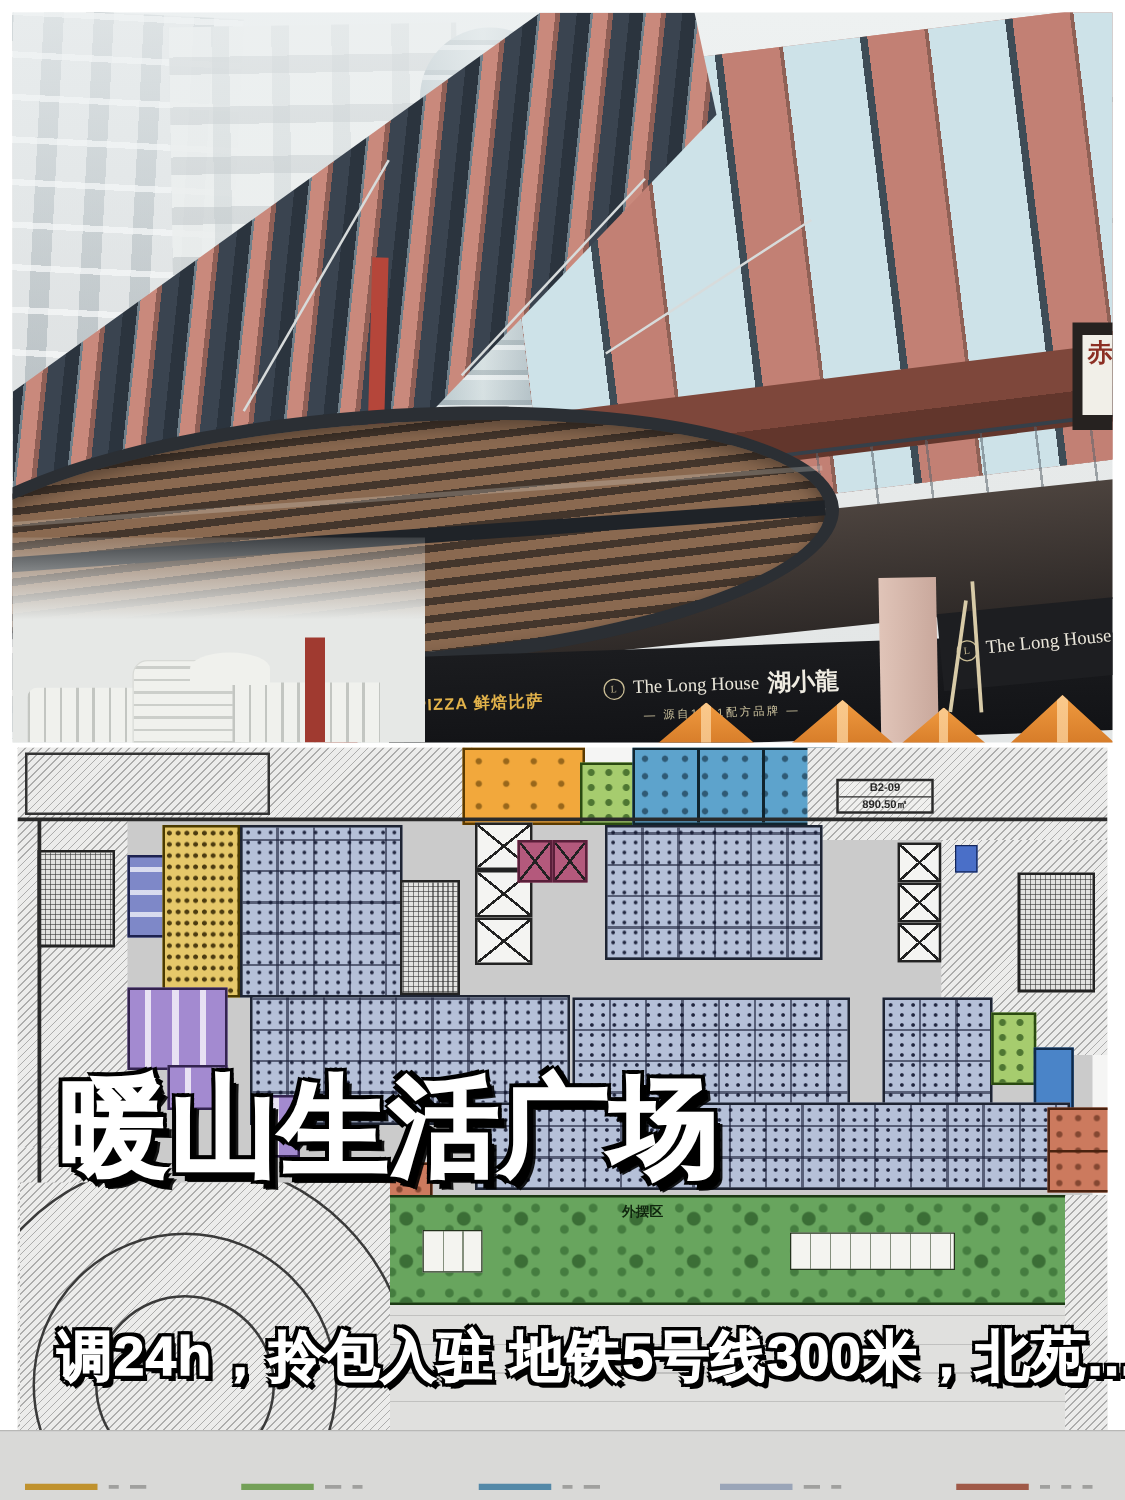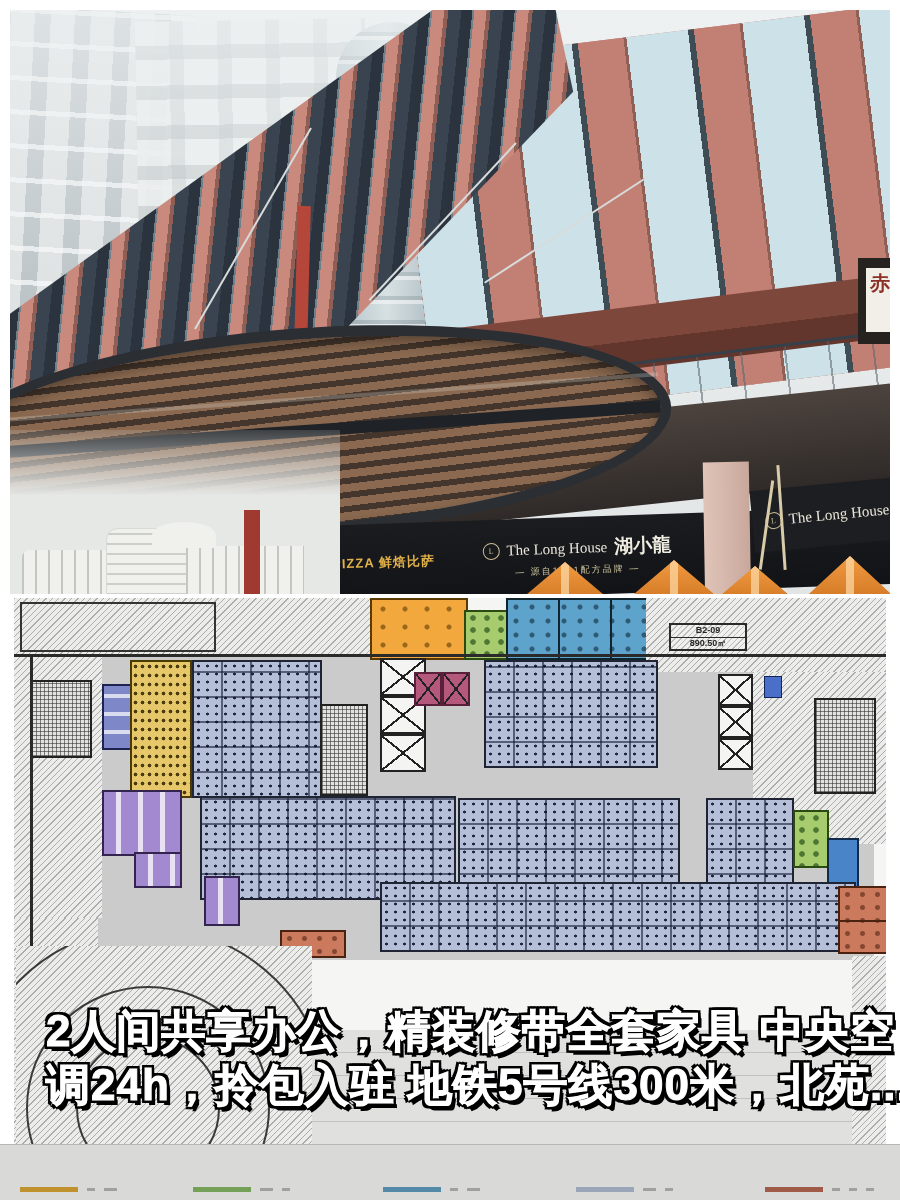--- a/index.html
+++ b/index.html
@@ -257,31 +257,36 @@
     <div class="abs cube" style="left:444px;top:200px;width:218px;height:98px;"></div>
     <div class="abs cube" style="left:692px;top:200px;width:84px;height:98px;"></div>
     <div class="abs greenR" style="left:779px;top:212px;width:32px;height:54px;"></div>
     <div class="abs" style="left:813px;top:240px;width:28px;height:50px;background:#4a84c8;border:2px solid #0f2a4a;"></div>
     <div class="abs purpleR" style="left:190px;top:278px;width:32px;height:46px;"></div>
     <div class="abs cube" style="left:366px;top:284px;width:472px;height:66px;"></div>
     <div class="abs salmonR" style="left:824px;top:288px;width:48px;height:64px;">
       <div style="position:absolute;left:0;top:50%;width:100%;height:2px;background:#4a220f;"></div>
     </div>
     <div class="abs salmonR" style="left:266px;top:332px;width:62px;height:24px;"></div>
+    <div class="abs greenstrip" style="left:286px;top:358px;width:552px;height:84px;">
+      <span class="outdoor-lb">外摆区</span>
+      <div class="ptable" style="position:absolute;left:330px;top:28px;width:130px;height:28px;"></div>
+      <div class="ptable" style="position:absolute;left:36px;top:26px;width:46px;height:32px;"></div>
+    </div>
     <div class="abs hatch" style="left:838px;top:358px;width:34px;height:188px;"></div>
     <div class="abs hatch" style="left:2px;top:348px;width:296px;height:198px;overflow:hidden;">
       <div class="circ" style="left:-50px;top:-20px;width:360px;height:360px;"></div>
       <div class="circ" style="left:10px;top:40px;width:240px;height:240px;"></div>
       <div class="circ" style="left:60px;top:90px;width:140px;height:140px;"></div>
     </div>
     <div class="abs wall" style="left:0;top:56px;width:872px;height:3px;"></div>
     <div class="abs wall" style="left:16px;top:58px;width:3px;height:290px;"></div>
   </div>
 
-  <div class="sub" style="top:1002px;">2人间共享办公，精装修带全套家具 中央空</div>
+  <div class="big-title">暖山生活广场</div>
   <div class="sub" style="top:1056px;">调24h，拎包入驻 地铁5号线300米，北苑...</div>
 
   <div class="legend">
     <div class="lg-item" style="left:20px;">
       <span class="lg-bar" style="background:#c0922e"></span>
       <span class="lg-dash s"></span>
       <span class="lg-dash"></span>
     </div>
     <div class="lg-item" style="left:193px;">
       <span class="lg-bar" style="background:#74a058"></span>

